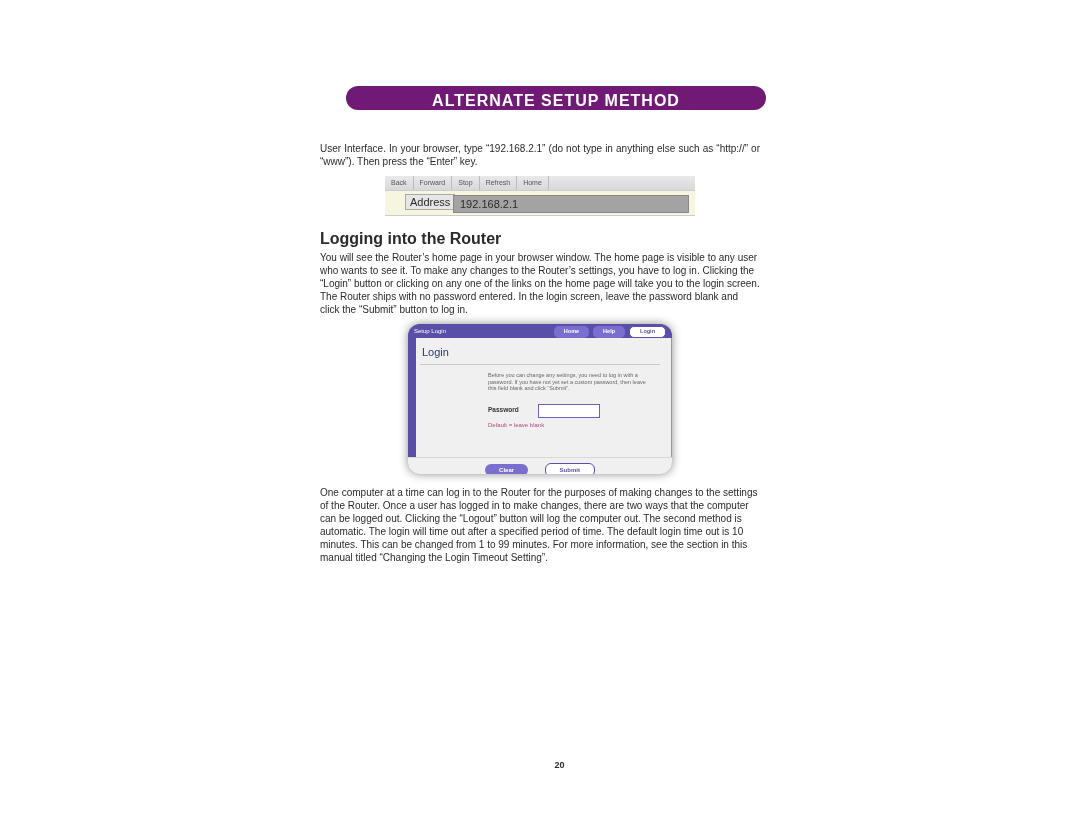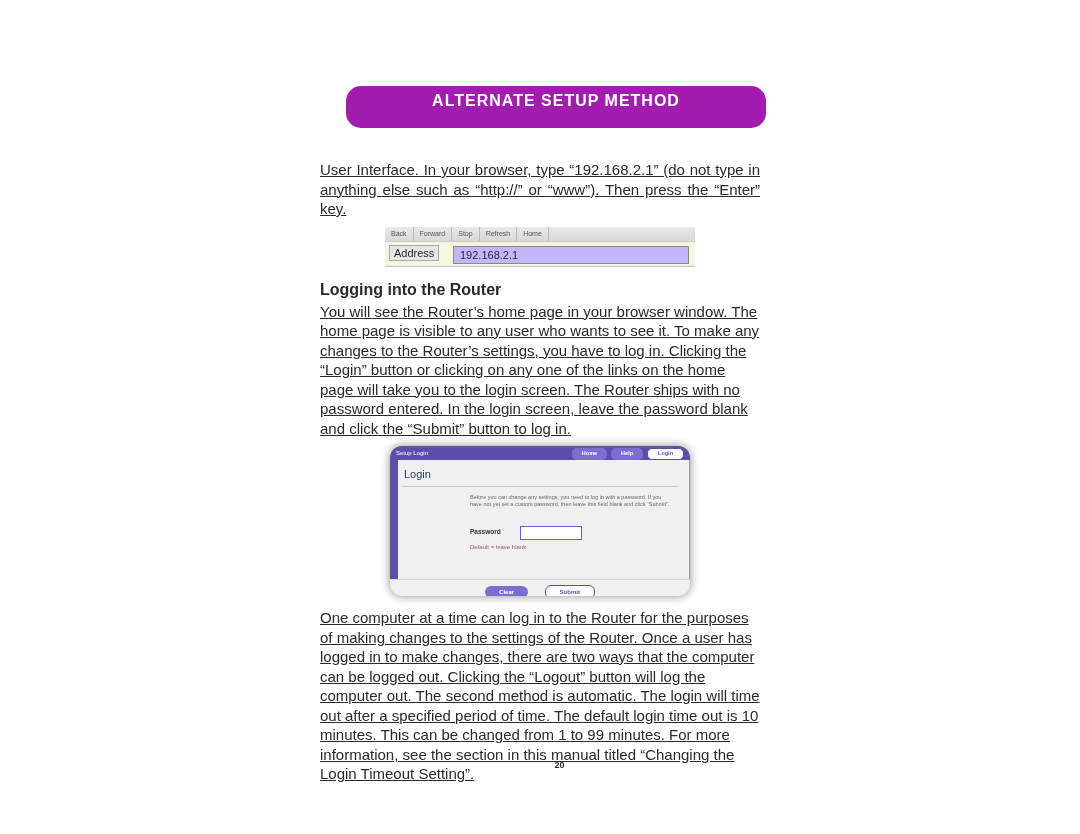--- a/index.html
+++ b/index.html
@@ -16,41 +16,40 @@
     width: 1080px;
     height: 834px;
   }
   .content {
     position: absolute;
     left: 320px;
     top: 86px;
     width: 440px;
   }
   .header-bar {
-    background: #a21caf;
+    background: #701a75;
     color: #fff;
     font-family: Arial, sans-serif;
     font-weight: bold;
     letter-spacing: 1px;
     font-size: 16px;
     text-align: center;
-    height: 42px;
+    height: 24px;
     line-height: 30px;
     border-radius: 15px;
     width: 420px;
     margin-left: 26px;
     margin-bottom: 32px;
     font-stretch: condensed;
   }
   .body-text {
-    font-size: 15px;
+    font-size: 10px;
     line-height: 1.3;
     text-align: justify;
     margin-bottom: 8px;
-    text-decoration: underline;
   }
   .subhead {
     font-size: 16px;
     font-weight: bold;
     margin-top: 14px;
     margin-bottom: 3px;
   }
   .page-num {
     position: absolute;
     left: 0;
@@ -86,51 +85,51 @@
   }
   .addr-body {
     position: absolute;
     left: 0; right: 0; top: 14px; bottom: 0;
     background: #f5f5e0;
     border-top: 1px solid #ccc;
     border-bottom: 1px solid #ccc;
   }
   .addr-label {
     position: absolute;
-    left: 4px; top: 3px;
+    left: 20px; top: 3px;
     font-size: 11px;
     background: #e6e6e6;
     border: 1px solid #aaa;
     padding: 1px 4px;
     font-family: Tahoma, sans-serif;
   }
   .addr-input {
     position: absolute;
     left: 68px; right: 6px; top: 4px; height: 16px;
-    background: #c4b5fd;
+    background: #a3a3a3;
     border: 1px solid #888;
     font-size: 11px;
     line-height: 16px;
     padding-left: 6px;
     font-family: Tahoma, sans-serif;
   }
   .shadow-ellipse {
     position: absolute;
     left: -6px; top: -6px; right: -6px; bottom: -6px;
     box-shadow: 0 2px 10px rgba(0,0,0,0.4);
     border-radius: 50% / 50%;
     pointer-events: none;
     z-index: -1;
     background: transparent;
   }
 
   
   .fig-login {
     position: relative;
-    width: 300px;
+    width: 264px;
     height: 150px;
     margin: 8px auto 12px auto;
     border-radius: 12px;
     box-shadow: 0 0 10px rgba(0,0,0,0.45), inset 0 0 0 1px #999;
     overflow: hidden;
     background: #f0f0f0;
     font-family: Tahoma, Verdana, sans-serif;
   }
   .lg-top {
     position: absolute;

